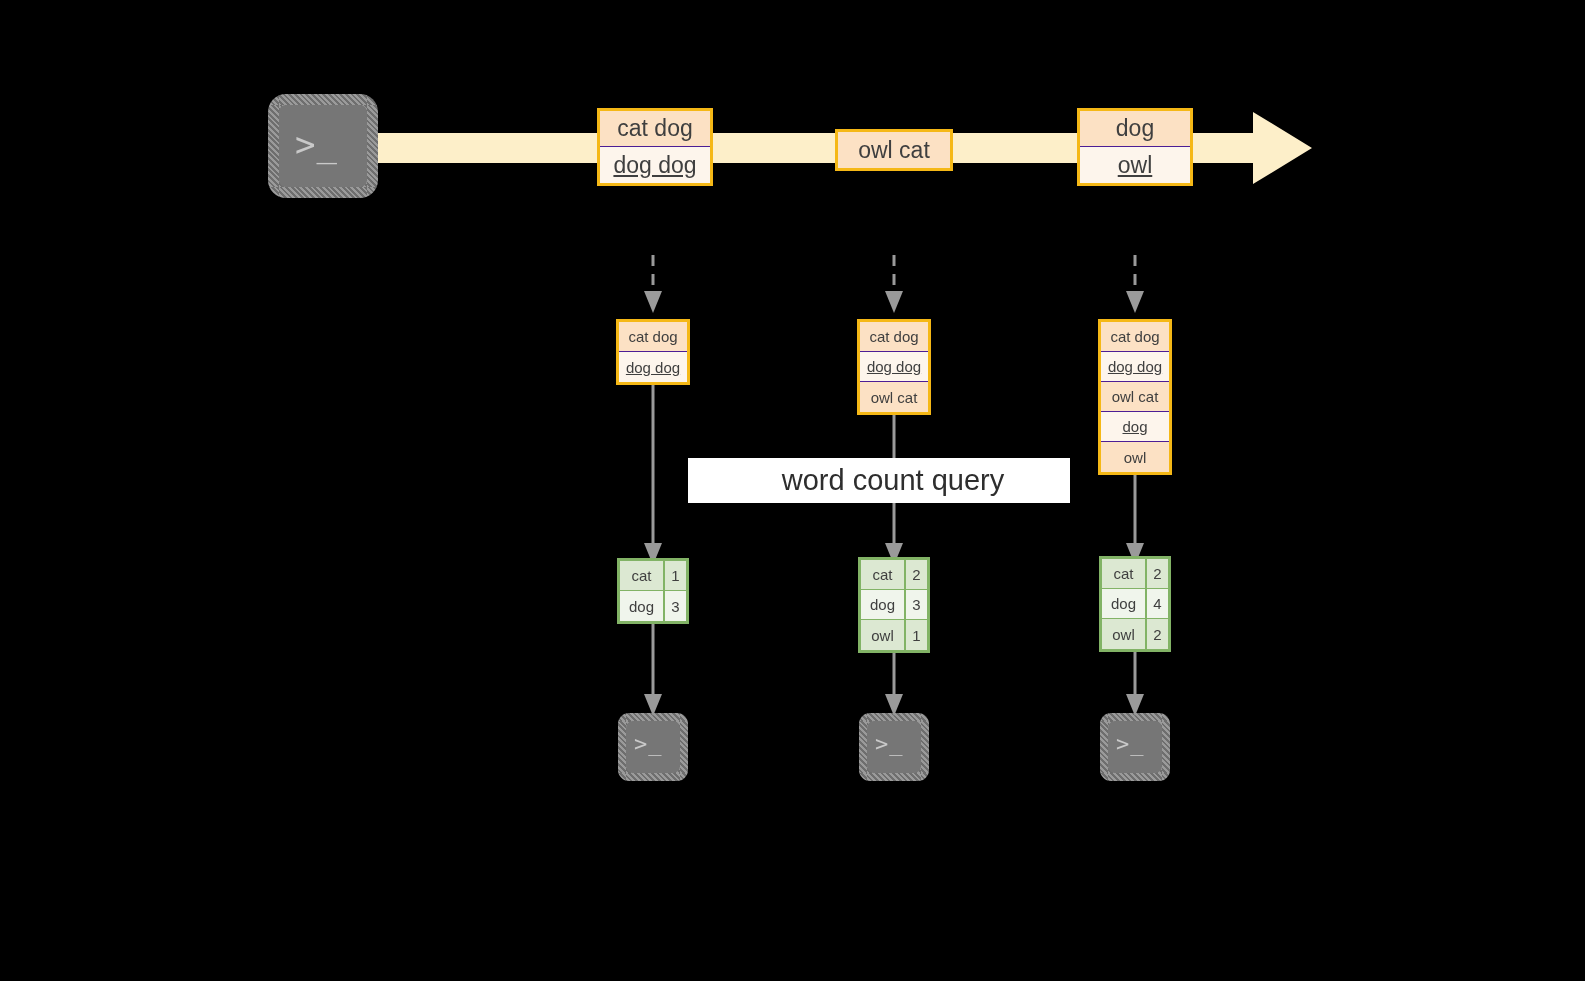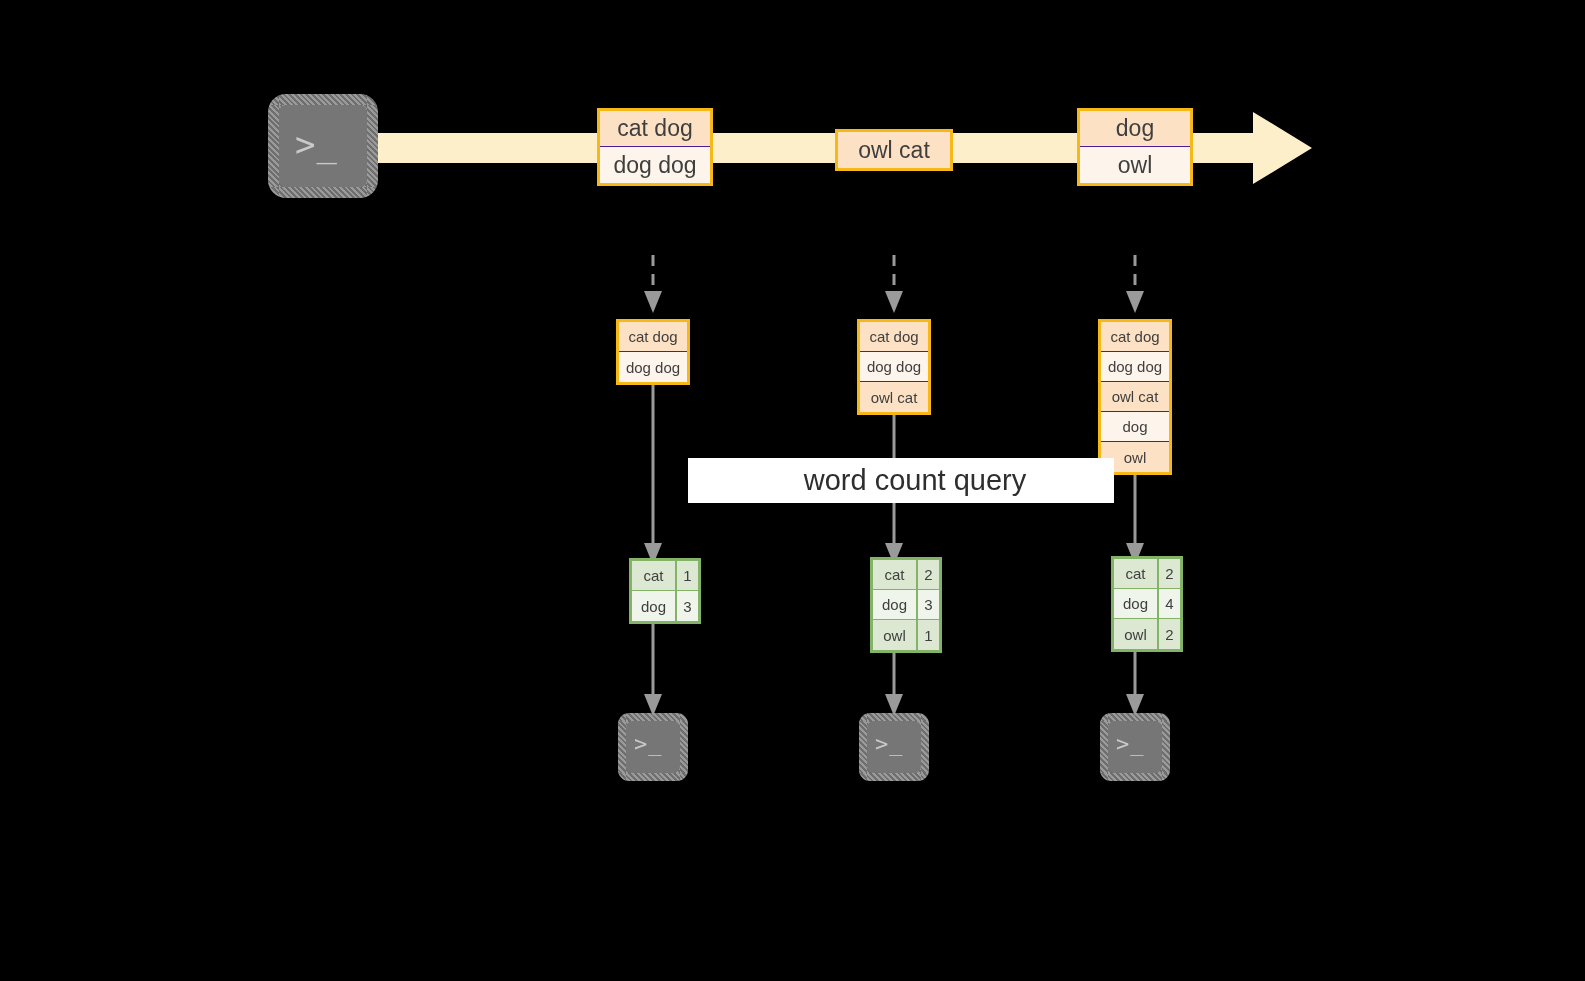--- a/index.html
+++ b/index.html
@@ -87,38 +87,37 @@
     border-bottom: 1px solid #4c1d95;
     text-align: center;
     color: #3f3f3f;
     white-space: nowrap;
     display: flex;
     align-items: center;
     justify-content: center;
   }
   .peach-table .cell:last-child { border-bottom: none; }
   .peach-table .cell.odd  { background: #FCE1C4; }
-  .peach-table .cell.even { background: #FDF5EC; }
+  .peach-table .cell.even { background: #FDF5EC; text-decoration: underline; }
 
   
   .tl-box .cell { height: 36px; font-size: 23px; }
   .tl-box { width: 116px; }
 
   
   .st-box { width: 74px; }
   .st-box .cell { height: 30px; font-size: 15px; }
 
   
   .green-table {
     position: absolute;
     border: 3px solid #82B366;
     background: #F0F5EC;
     z-index: 4;
     width: 72px;
-    margin-left: 12px;
   }
   .green-table .grow {
     display: flex;
     height: 30px;
     border-bottom: 1px solid #82B366;
   }
   .green-table .grow:last-child { border-bottom: none; }
   .green-table .grow.odd  { background: #DCE8D2; }
   .green-table .grow.even { background: #F0F5EC; }
   .green-table .gword {
@@ -136,21 +135,21 @@
   }
 
   
   .connector { position: absolute; z-index: 2; }
 
   
   .query-label {
     position: absolute;
     left: 688px;
     top: 458px;
-    width: 426px;
+    width: 382px;
     height: 45px;
     background: #FFFFFF;
     z-index: 6;
     display: flex;
     align-items: center;
     justify-content: center;
   }
   .query-label span {
     font-size: 29px;
     color: #2e2e2e;

